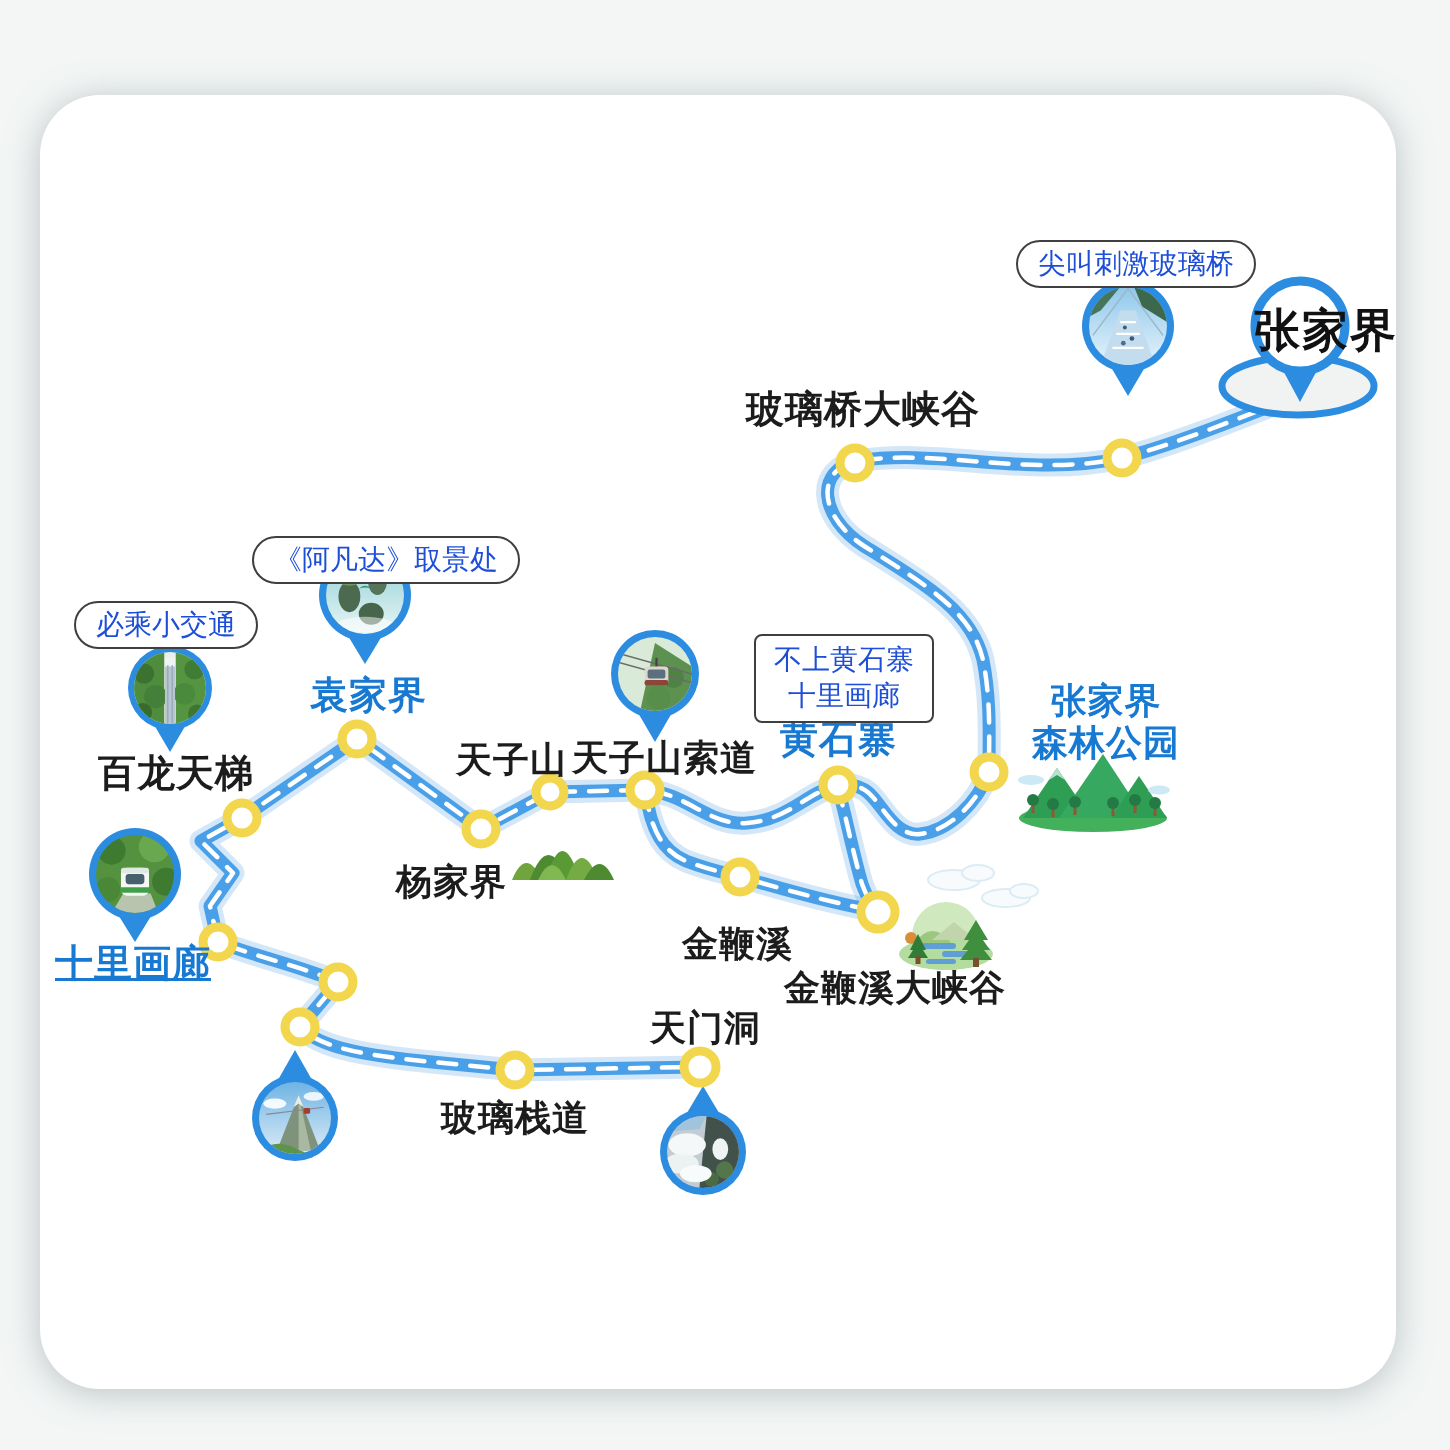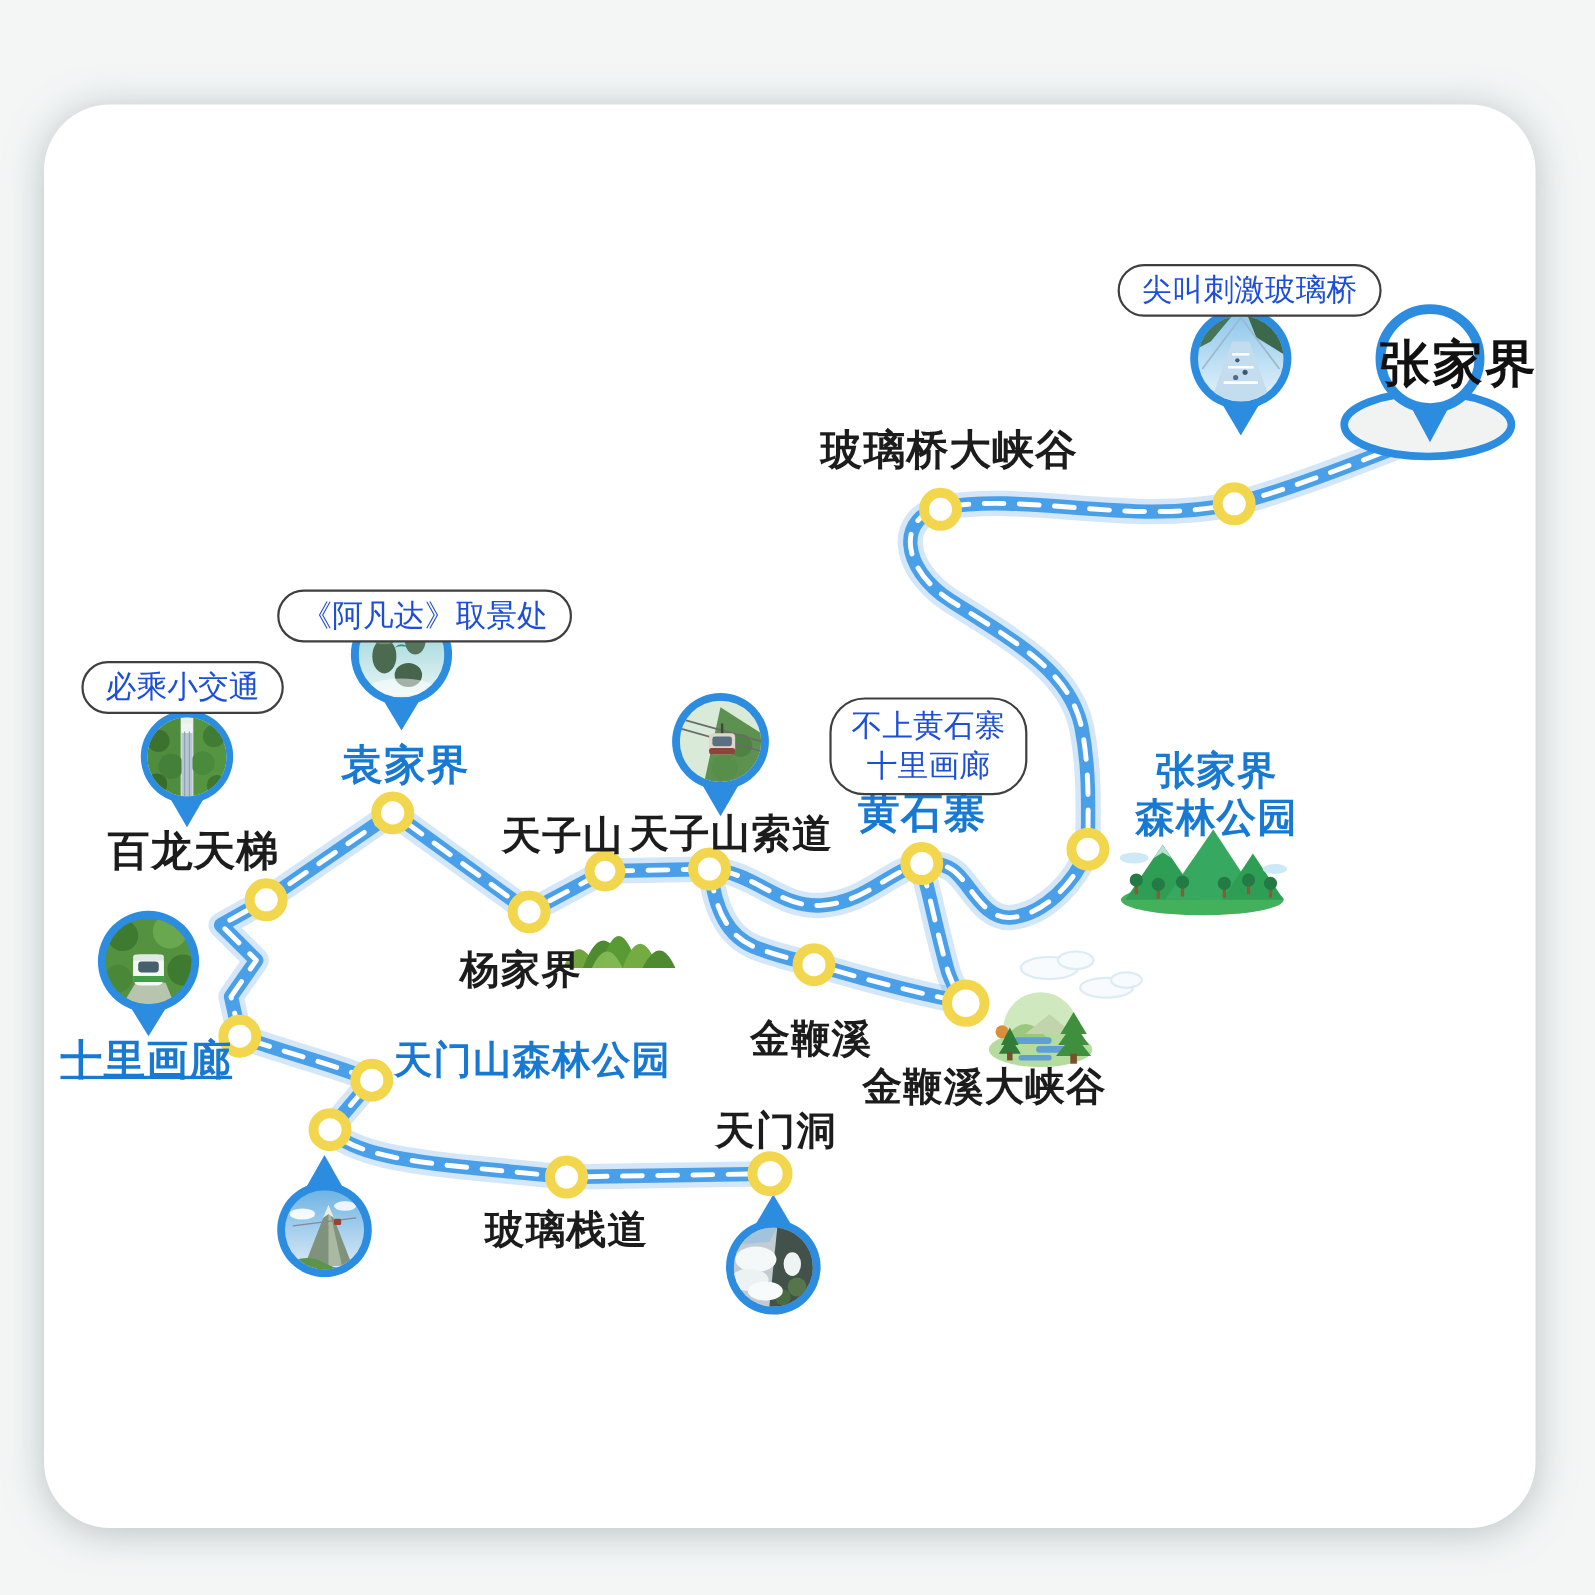--- a/index.html
+++ b/index.html
@@ -7,21 +7,21 @@
   .stage{position:relative;width:1450px;height:1450px;background:#f3f6f5;overflow:hidden;}
   .card{position:absolute;left:40px;top:95px;width:1356px;height:1294px;background:#ffffff;
         border-radius:60px;box-shadow:0 4px 34px rgba(140,152,156,.55);}
   .layer{position:absolute;left:0;top:0;width:1450px;height:1450px;}
   .lab{position:absolute;white-space:nowrap;z-index:3;}
   .lab-black{font-size:36px;font-weight:600;color:#1c1c1c;letter-spacing:1px;}
   .lab-blue{font-size:38px;font-weight:800;color:#1779d2;letter-spacing:1px;}
   .lab-title{font-size:46px;font-weight:900;color:#111;letter-spacing:2px;}
   .callout{position:absolute;z-index:4;background:#fff;border:2.5px solid #3f3f3f;border-radius:999px;
            padding:3px 20px;font-size:28px;font-weight:500;color:#1d4ed8;white-space:nowrap;}
-  .callout.two-line{border-radius:32px;text-align:center;line-height:1.3;padding:6px 18px;}
+  .callout.two-line{border-radius:8px;text-align:center;line-height:1.3;padding:6px 18px;}
   .callout.two-line span{display:block;}
   .center2{width:176px;text-align:center;line-height:1.18;}
   .center2 span{display:block;}
 </style>
 </head>
 <body>
 
 <div class="stage">
   <div class="card"></div>
 
@@ -299,20 +299,19 @@
   <div class="lab lab-black" style="left:746px;top:384px;font-size:38px;">玻璃桥大峡谷</div>
   <div class="lab lab-blue" style="left:310px;top:670px;">袁家界</div>
   <div class="lab lab-black" style="left:98px;top:748px;font-size:38px;">百龙天梯</div>
   <div class="lab lab-black" style="left:456px;top:736px;">天子山</div>
   <div class="lab lab-black" style="left:572px;top:734px;">天子山索道</div>
   <div class="lab lab-blue" style="left:780px;top:714px;">黄石寨</div>
   <div class="lab lab-blue center2" style="left:1018px;top:680px;font-size:36px;">
     <span>张家界</span>
     <span>森林公园</span>
   </div>
-  <div class="lab lab-black" style="left:418px;top:858px;">杨家界</div>
+  <div class="lab lab-black" style="left:396px;top:858px;">杨家界</div>
   <div class="lab lab-blue" style="left:55px;top:938px;text-decoration:underline;">十里画廊</div>
-  <div class="lab lab-blue" style="left:358px;top:940px;font-size:35px;">天门山森林公园</div>
   <div class="lab lab-black" style="left:682px;top:920px;">金鞭溪</div>
   <div class="lab lab-black" style="left:784px;top:964px;">金鞭溪大峡谷</div>
   <div class="lab lab-black" style="left:650px;top:1004px;">天门洞</div>
   <div class="lab lab-black" style="left:441px;top:1094px;">玻璃栈道</div>
 </div>
 
 </body></html>

